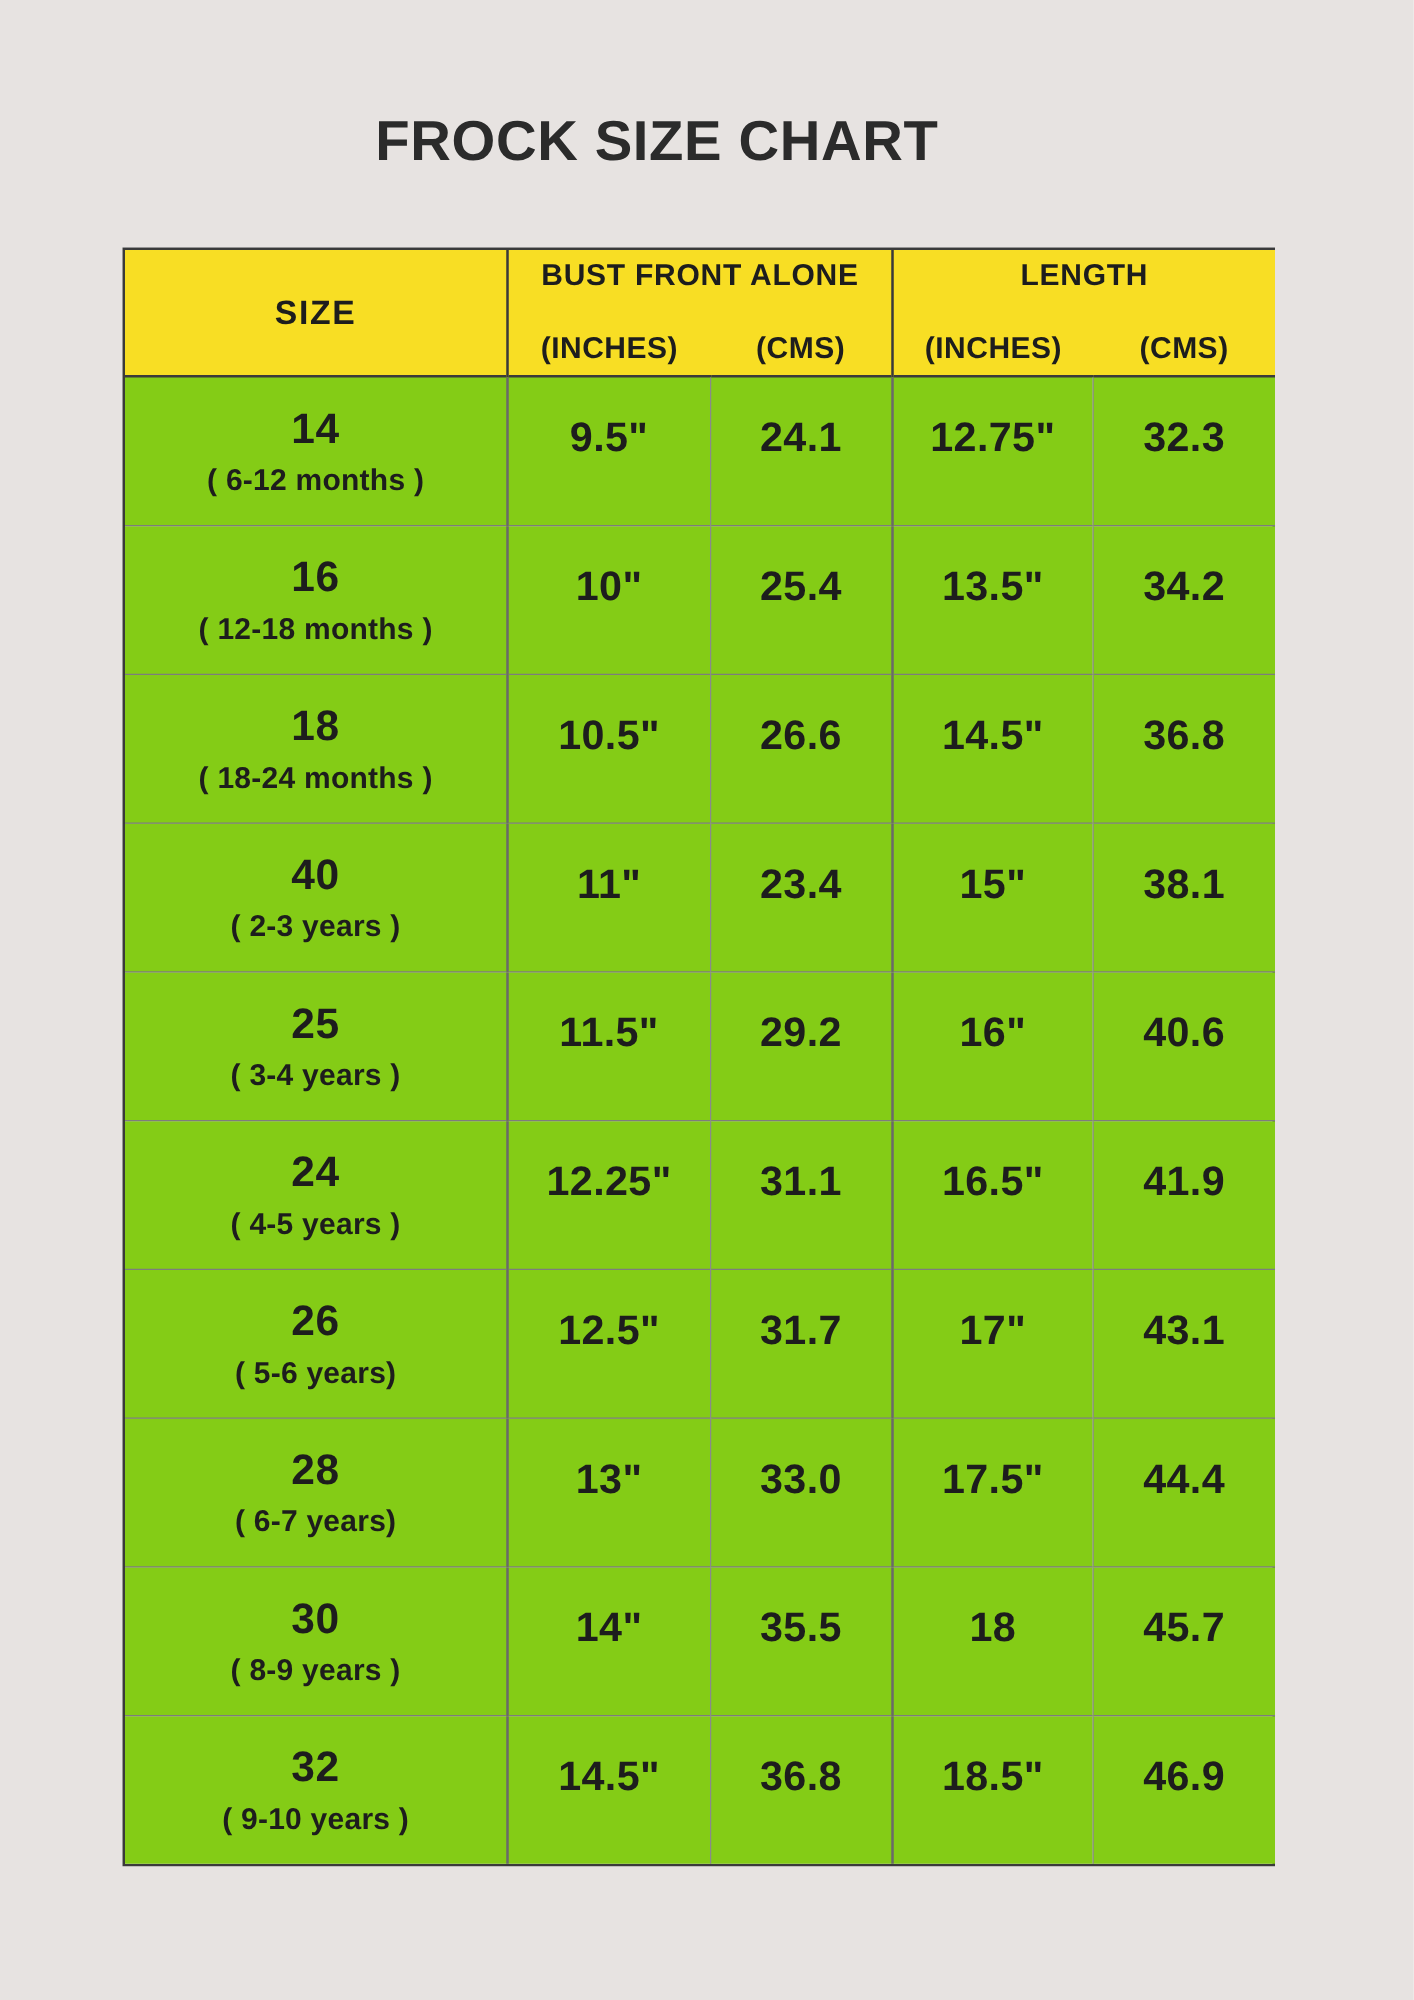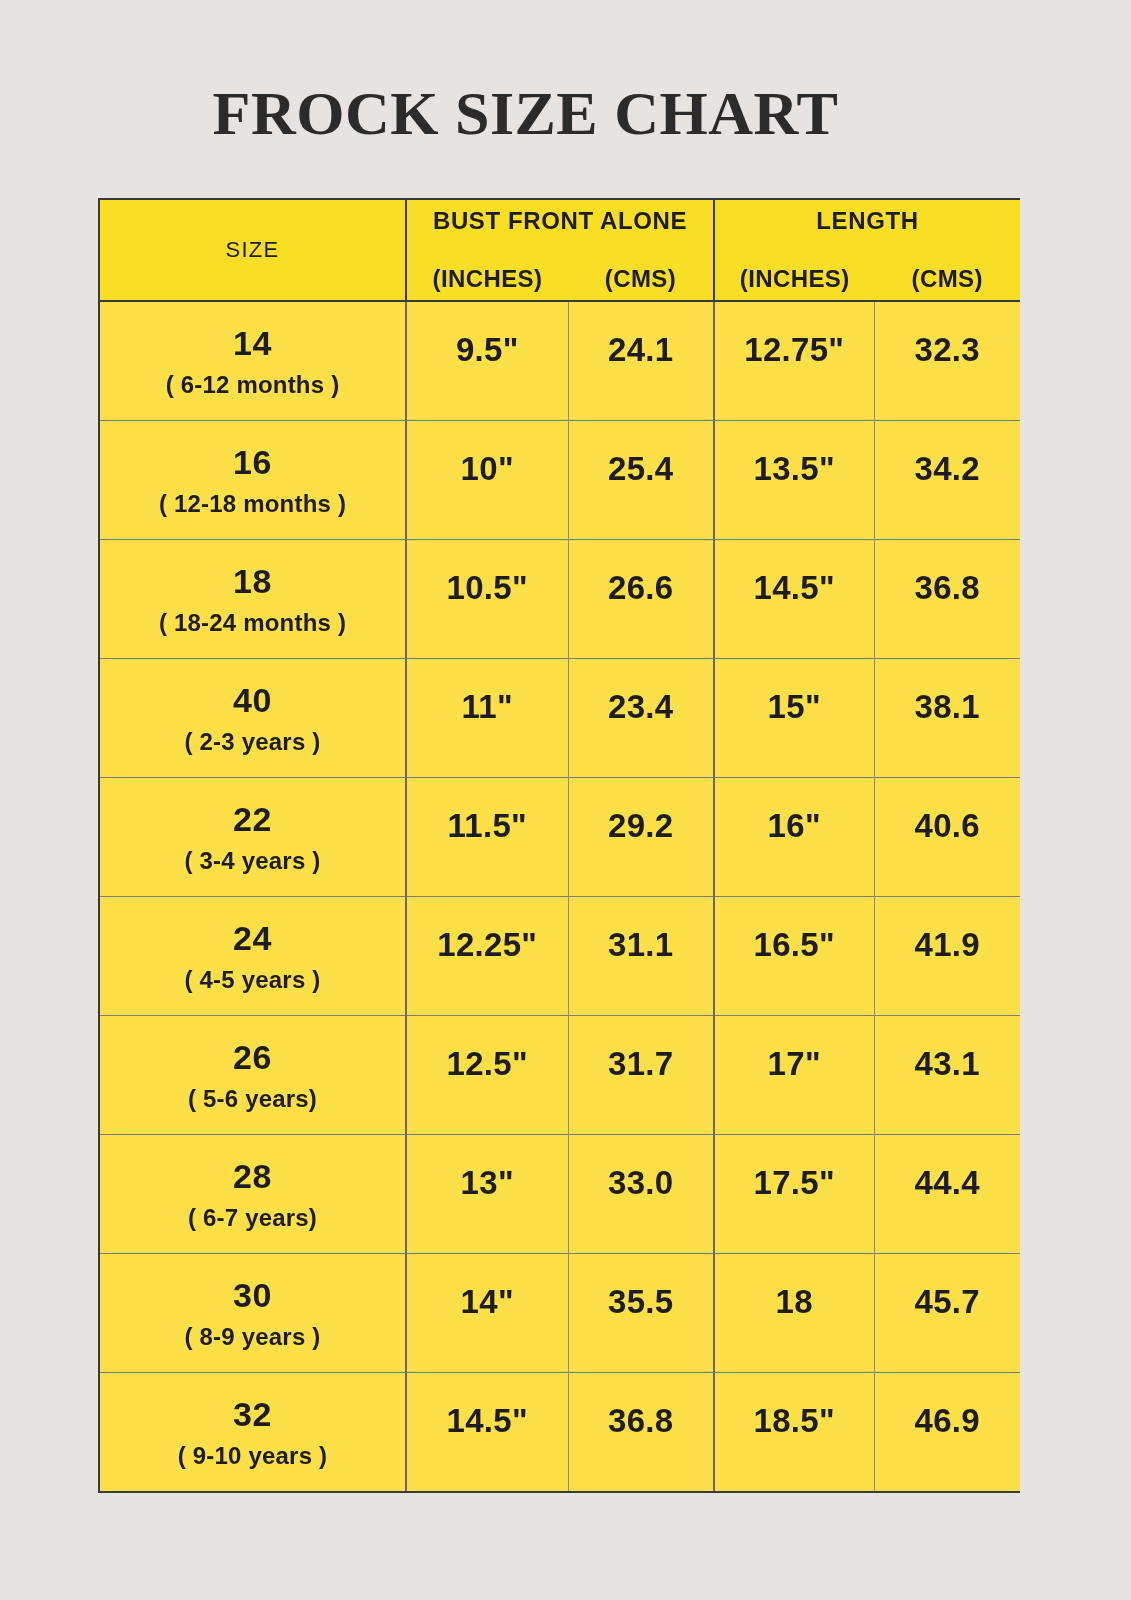--- a/index.html
+++ b/index.html
@@ -22,26 +22,26 @@
     box-sizing: border-box;
   }
 
   
   .title {
     position: absolute;
     left: 0;
     top: 78px;
     width: 1051px;
     text-align: center;
-    font-size: 62px;
+    font-size: 45px;
     line-height: 70px;
     font-weight: 700;
     letter-spacing: 0.5px;
     color: #2b2b2b;
-    font-family: Liberation Serif, serif;
+    font-family: Liberation Sans, sans-serif;
     white-space: nowrap;
   }
 
   
   .table-wrap {
     position: absolute;
     left: 98px;
     top: 198px;
     width: 922px;
     border: 2px solid #3a3a3a;
@@ -68,22 +68,22 @@
     padding: 0;
     border: none;
     vertical-align: middle;
   }
 
   .hd-cell-size {
     height: 100px;
     display: flex;
     align-items: center;
     justify-content: center;
-    font-size: 22px;
-    font-weight: 400;
+    font-size: 27px;
+    font-weight: 700;
     letter-spacing: 1.3px;
     color: #1d1d1d;
   }
 
   .grp-inner {
     height: 81px;
     display: flex;
     flex-direction: column;
     justify-content: center;
     align-items: stretch;
@@ -122,21 +122,21 @@
 
   
   tbody tr { height: 118px; }
 
   tbody td {
     border-top: 2px solid #3a3a3a;
     border-left: 1px solid #8a8a8a;
     padding: 0;
     text-align: center;
     vertical-align: middle;
-    background: #fde047;
+    background: #84cc16;
     box-sizing: border-box;
   }
   tbody td:first-child { border-left: none; }
   
   tbody td.grp-edge { border-left: 2px solid #6a6a6a; }
   tbody tr:first-child td { border-top: 2px solid #3a3a3a; }
   tbody tr + tr td { border-top: 1px solid #7d7d7d; }
 
   .size-cell {
     display: flex;
@@ -295,21 +295,21 @@
             <td class="grp-edge">
               <div class="val">15"</div>
             </td>
             <td>
               <div class="val">38.1</div>
             </td>
           </tr>
           <tr>
             <td>
               <div class="size-cell">
-                <div class="size-num">22</div>
+                <div class="size-num">25</div>
                 <div class="size-age">( 3-4 years )</div>
               </div>
             </td>
             <td class="grp-edge">
               <div class="val">11.5"</div>
             </td>
             <td>
               <div class="val">29.2</div>
             </td>
             <td class="grp-edge">

